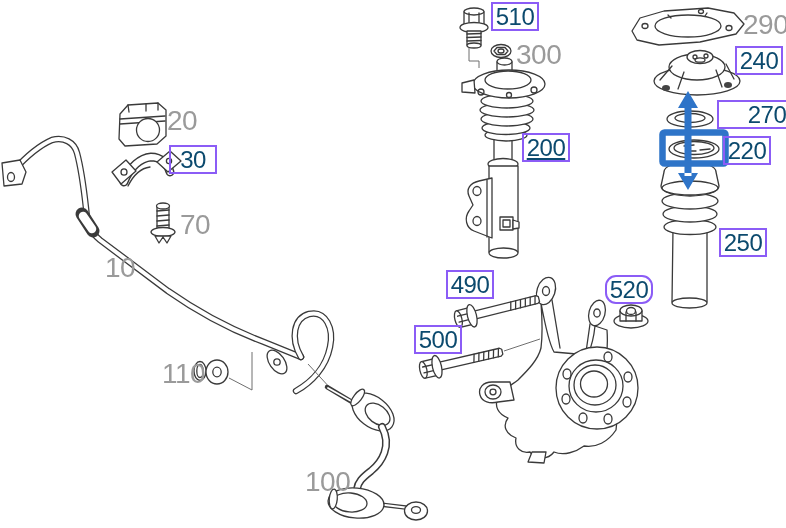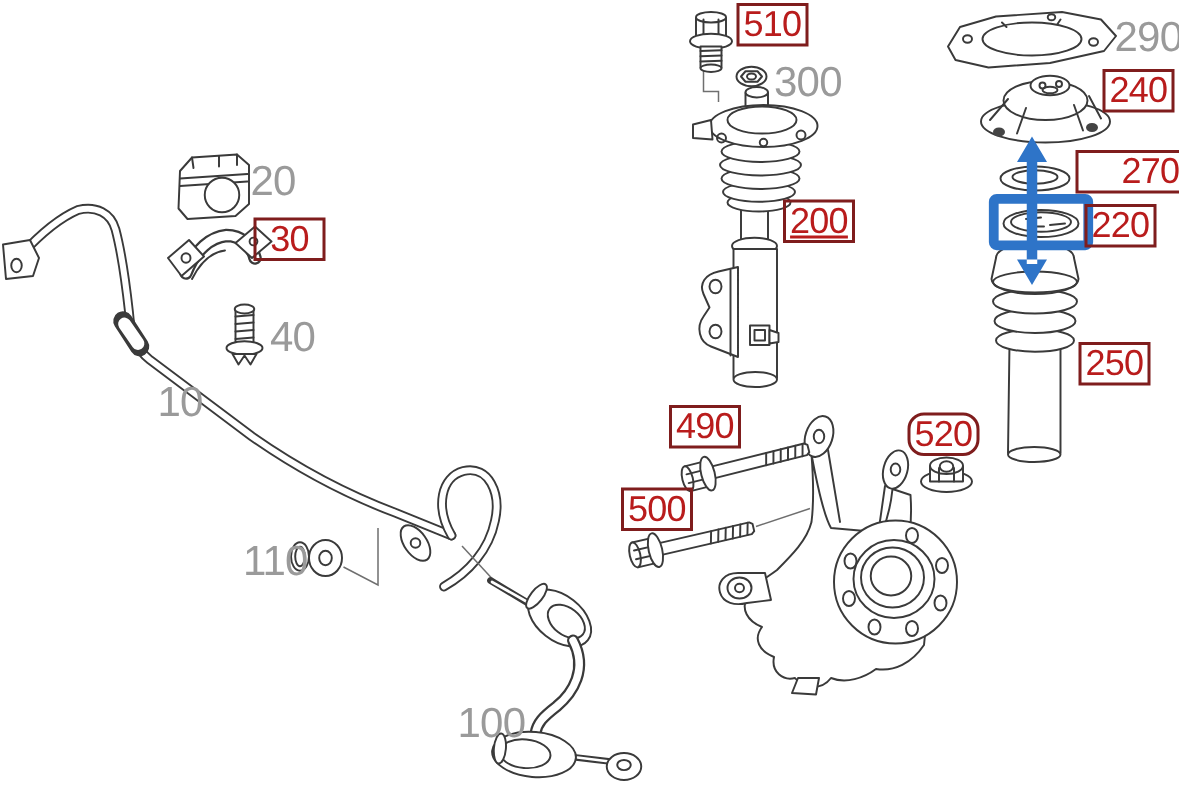--- a/index.html
+++ b/index.html
@@ -12,22 +12,22 @@
   .f  { fill:#fff; stroke:#3a3a3a; stroke-width:1.3; stroke-linejoin:round; }
   .to { fill:none; stroke:#3a3a3a; stroke-width:6.5; stroke-linecap:round; }
   .ti { fill:none; stroke:#fff;    stroke-width:4;   stroke-linecap:round; }
   .thin { fill:none; stroke:#6f6f6f; stroke-width:1; }
   .lbl {
     position:absolute; font-size:28px; line-height:1; letter-spacing:-0.5px;
     color:#9a9a9a; white-space:nowrap;
   }
   .lbl-box {
     position:absolute; width:44px; height:25px;
-    border:2px solid #7f1d1d; background:transparent;
-    color:#b91c1c; font-size:24px; letter-spacing:-0.5px;
+    border:2px solid #8b5cf6; background:transparent;
+    color:#0c4a6e; font-size:24px; letter-spacing:-0.5px;
     display:flex; align-items:center; justify-content:center;
   }
 </style>
 </head>
 <body>
 
 <div id="stage">
 
   <svg id="art" width="786" height="528" viewBox="0 0 786 528">
 
@@ -264,21 +264,21 @@
       <path d="M 684.5 104 L 691.5 104 L 691.5 176 L 684.5 176 Z M 688 91 L 698 108 L 678 108 Z M 688 190 L 698 173 L 678 173 Z" fill="#2e74c8"></path>
     </g>
     <g>
       <rect x="662.5" y="132.5" width="63" height="31" rx="2" fill="none" stroke="#2e74c8" stroke-width="6.5"></rect>
     </g>
   </svg>
 
   <div class="lbl" style="left:105px; top:254px;">10</div>
   <div class="lbl" style="left:167px; top:107px;">20</div>
   <div class="lbl-box" style="left:169px; top:145px;">30</div>
-  <div class="lbl" style="left:180px; top:211px;">40</div>
+  <div class="lbl" style="left:180px; top:211px;">70</div>
   <div class="lbl" style="left:305px; top:468px;">100</div>
   <div class="lbl" style="left:162px; top:360px;">110</div>
   <div class="lbl-box" style="left:522px; top:133px;text-decoration:underline;">200</div>
   <div class="lbl-box" style="left:735px; top:46px;">240</div>
   <div class="lbl-box" style="left:719px; top:228px;">250</div>
   <div class="lbl-box" style="left:717px; top:100px;padding-left:26px;">270</div>
   <div class="lbl-box" style="left:723px; top:136px;">220</div>
   <div class="lbl" style="left:743px; top:11px;">290</div>
   <div class="lbl" style="left:516px; top:41px;">300</div>
   <div class="lbl-box" style="left:446px; top:270px;">490</div>

